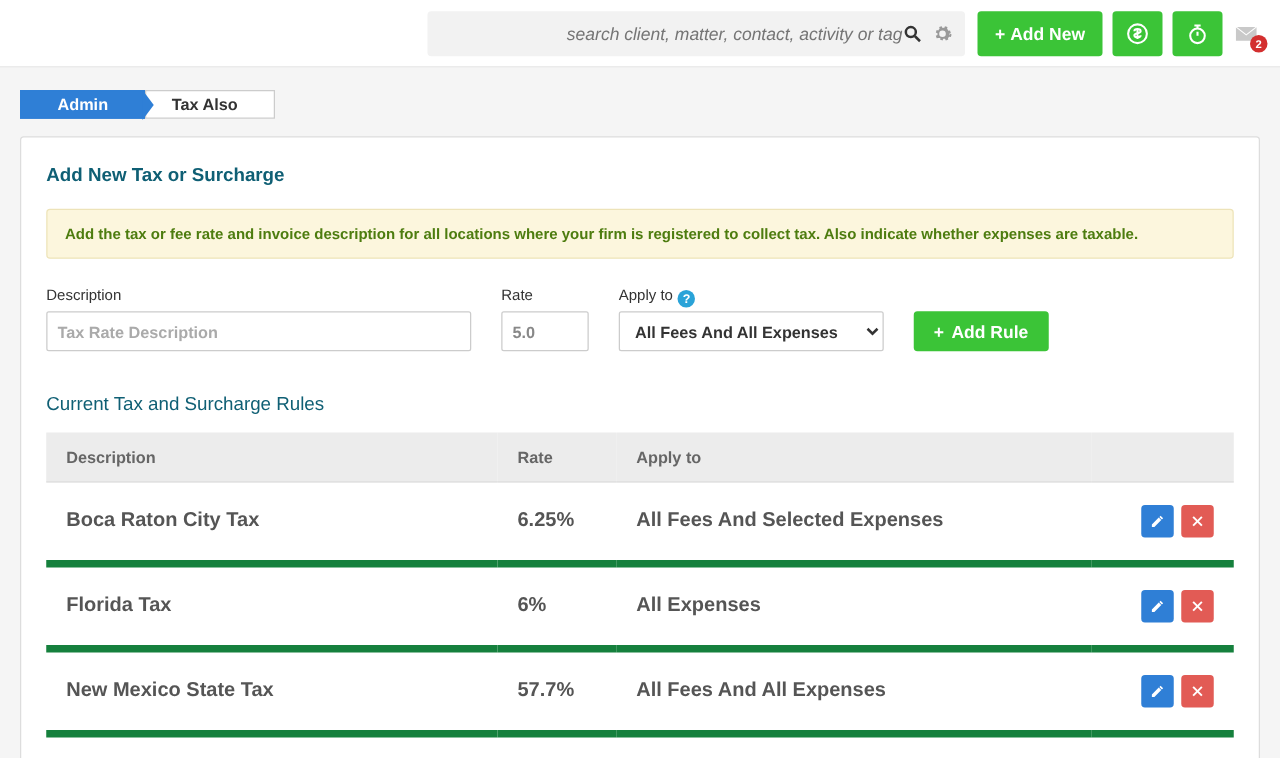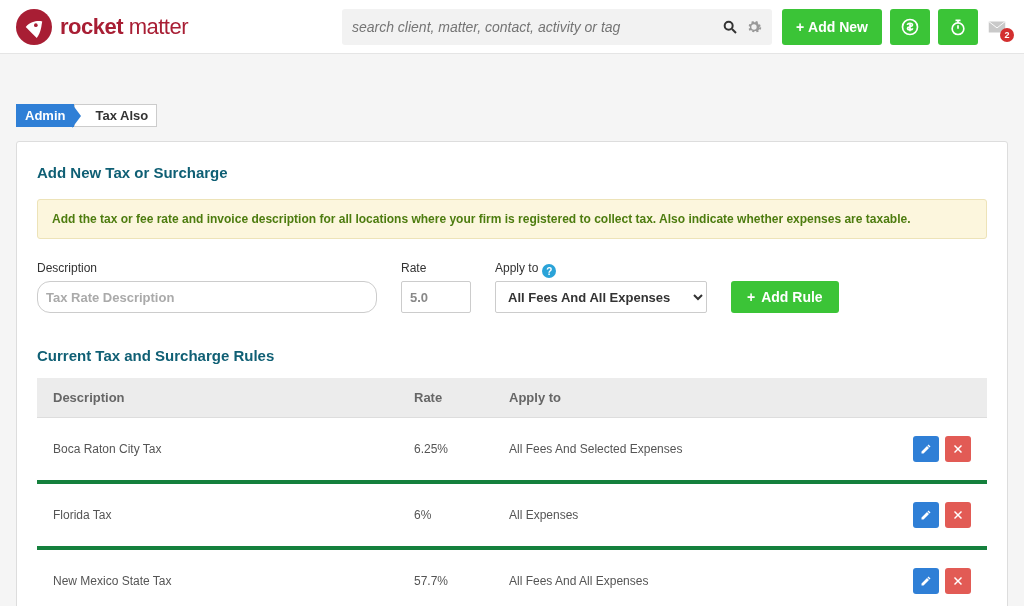--- a/index.html
+++ b/index.html
@@ -4,74 +4,65 @@
 <style>
   * { box-sizing: border-box; margin: 0; padding: 0; }
   body { font-family: -apple-system, BlinkMacSystemFont, "Segoe UI", Helvetica, Arial, sans-serif; background: #f5f5f5; color: #333; font-size: 13px; }
   .top-bar { background: #fff; display: flex; align-items: center; padding: 8px 16px; border-bottom: 1px solid #e5e5e5; height: 54px; }
   .logo-wrap { display: flex; align-items: center; gap: 8px; flex: 0 0 auto; }
   .logo-circle { width: 36px; height: 36px; border-radius: 50%; background: #a81e34; display: flex; align-items: center; justify-content: center; color: #fff; }
   .logo-text { color: #a81e34; font-size: 22px; font-weight: 400; letter-spacing: -0.5px; }
   .logo-text .bold { font-weight: 700; }
   .spacer-flex { flex: 1; }
   .search-wrap { display: flex; align-items: center; background: #f2f2f2; border-radius: 3px; width: 430px; padding: 0 10px; height: 36px; margin-right: 10px; }
-  .search-input { flex: 1; border: none; background: transparent; font-size: 14px; color: #4c1d95; outline: none; font-style: italic; }
+  .search-input { flex: 1; border: none; background: transparent; font-size: 14px; color: #4c1d95; outline: none; font-style: italic; text-align: right; }
   .search-icons { display: flex; gap: 8px; color: #666; }
   .btn-green { background: #3bc437; color: #fff; border: none; border-radius: 3px; font-weight: 700; font-size: 14px; cursor: pointer; display: inline-flex; align-items: center; justify-content: center; }
   .btn-add-new { height: 36px; padding: 0 14px; gap: 4px; }
   .btn-square { height: 36px; width: 40px; margin-left: 8px; }
   .mail-wrap { position: relative; margin-left: 8px; }
   .mail-icon { color: #bdbdbd; }
   .badge-red { position: absolute; bottom: -4px; right: -6px; width: 14px; height: 14px; border-radius: 50%; background: #d32f2f; color: #fff; font-size: 9px; display: flex; align-items: center; justify-content: center; font-weight: 700; }
   .page { padding: 18px 16px; }
   .breadcrumb { display: flex; align-items: center; gap: 0; margin-bottom: 14px; font-size: 13px; font-weight: 700; }
-  .crumb { background: #fff; border: 1px solid #ccc; padding: 3px 8px; position: relative; margin-top: 32px; }
+  .crumb { background: #fff; border: 1px solid #ccc; padding: 3px 29px; position: relative; }
   .crumb.admin { background: #2f7fd6; color: #fff; border-color: #2f7fd6; z-index: 2; }
   .crumb.admin::after { content: ""; position: absolute; right: -8px; top: -1px; bottom: -1px; width: 0; border-left: 9px solid #2f7fd6; border-top: 12px solid transparent; border-bottom: 12px solid transparent; }
   .crumb.current { padding-left: 20px; color: #333; }
   .panel { background: #fff; border: 1px solid #ddd; border-radius: 3px; padding: 22px 20px; }
   .section-title { color: #0f5f74; font-size: 15px; font-weight: 700; margin-bottom: 18px; }
   .help-box { background: #fcf6dd; border: 1px solid #ede3b8; border-radius: 3px; padding: 12px 14px; color: #4d7c0f; font-size: 12px; font-weight: 700; margin-bottom: 22px; }
   .form-row { display: flex; gap: 24px; align-items: flex-end; margin-bottom: 34px; }
   .field label { display: block; font-size: 12px; color: #333; font-weight: 400; margin-bottom: 6px; }
   .label-row { display: flex; align-items: center; gap: 4px; }
   .help-q { display: inline-flex; align-items: center; justify-content: center; width: 14px; height: 14px; border-radius: 50%; background: #2aa3d8; color: #fff; font-size: 10px; font-weight: 700; }
   .field input, .field select { height: 32px; border: 1px solid #ccc; border-radius: 2px; padding: 0 8px; font-size: 13px; background: #fff; color: #888; font-weight: 700; }
   .field input::placeholder { color: #aaa; font-weight: 700; }
-  .field.desc input { width: 340px; border-radius: 13px; }
+  .field.desc input { width: 340px; }
   .field.rate input { width: 70px; }
   .field.apply select { width: 212px; color: #333; font-weight: 700; }
   .btn-add-rule { height: 32px; padding: 0 16px; gap: 6px; }
-  .subsection-title { color: #0f5f74; font-size: 15px; font-weight: 700; margin-bottom: 14px; }
+  .subsection-title { color: #0f5f74; font-size: 15px; font-weight: 400; margin-bottom: 14px; }
   .table { width: 100%; border-collapse: collapse; }
   .table thead th { background: #ececec; color: #666; font-weight: 700; text-align: left; padding: 12px 16px; font-size: 13px; border-bottom: 1px solid #ddd; }
-  .table tbody td { padding: 18px 16px; font-size: 12px; font-weight: 400; color: #555; border-bottom: 4px solid #15803d; }
+  .table tbody td { padding: 18px 16px; font-size: 16px; font-weight: 700; color: #555; border-bottom: 6px solid #15803d; }
   .col-desc { width: 38%; }
   .col-rate { width: 10%; }
   .col-apply { width: 40%; }
   .col-actions { width: 12%; text-align: right; }
   .actions { display: flex; gap: 6px; justify-content: flex-end; }
   .icon-btn { width: 26px; height: 26px; border-radius: 3px; border: none; display: inline-flex; align-items: center; justify-content: center; cursor: pointer; color: #fff; }
   .icon-btn.edit { background: #2f7fd6; }
   .icon-btn.delete { background: #e25b55; }
   svg { display: block; }
 </style>
 </head>
 <body>
 
 <div class="top-bar">
-  <div class="logo-wrap">
-    <div class="logo-circle">
-      <svg width="22" height="22" viewBox="0 0 24 24" fill="none">
-          <path d="M3 12c6-7 14-7 18-6-1 4-1 12-6 18l-5-5-7-7z" fill="#fff"></path>
-          <circle cx="14" cy="10" r="2" fill="#a81e34"></circle>
-        </svg>
-    </div>
-    <div class="logo-text"><span class="bold">rocket</span><span> matter</span></div>
-  </div>
   <div class="spacer-flex"></div>
   <div class="search-wrap">
     <input class="search-input" type="text" placeholder="search client, matter, contact, activity or tag" style="">
     <div class="search-icons">
       <span>
           <svg width="16" height="16" viewBox="0 0 24 24" fill="none" stroke="#333" stroke-width="3">
             <circle cx="10" cy="10" r="6"></circle>
             <line x1="15" y1="15" x2="21" y2="21"></line>
           </svg>
         </span>

